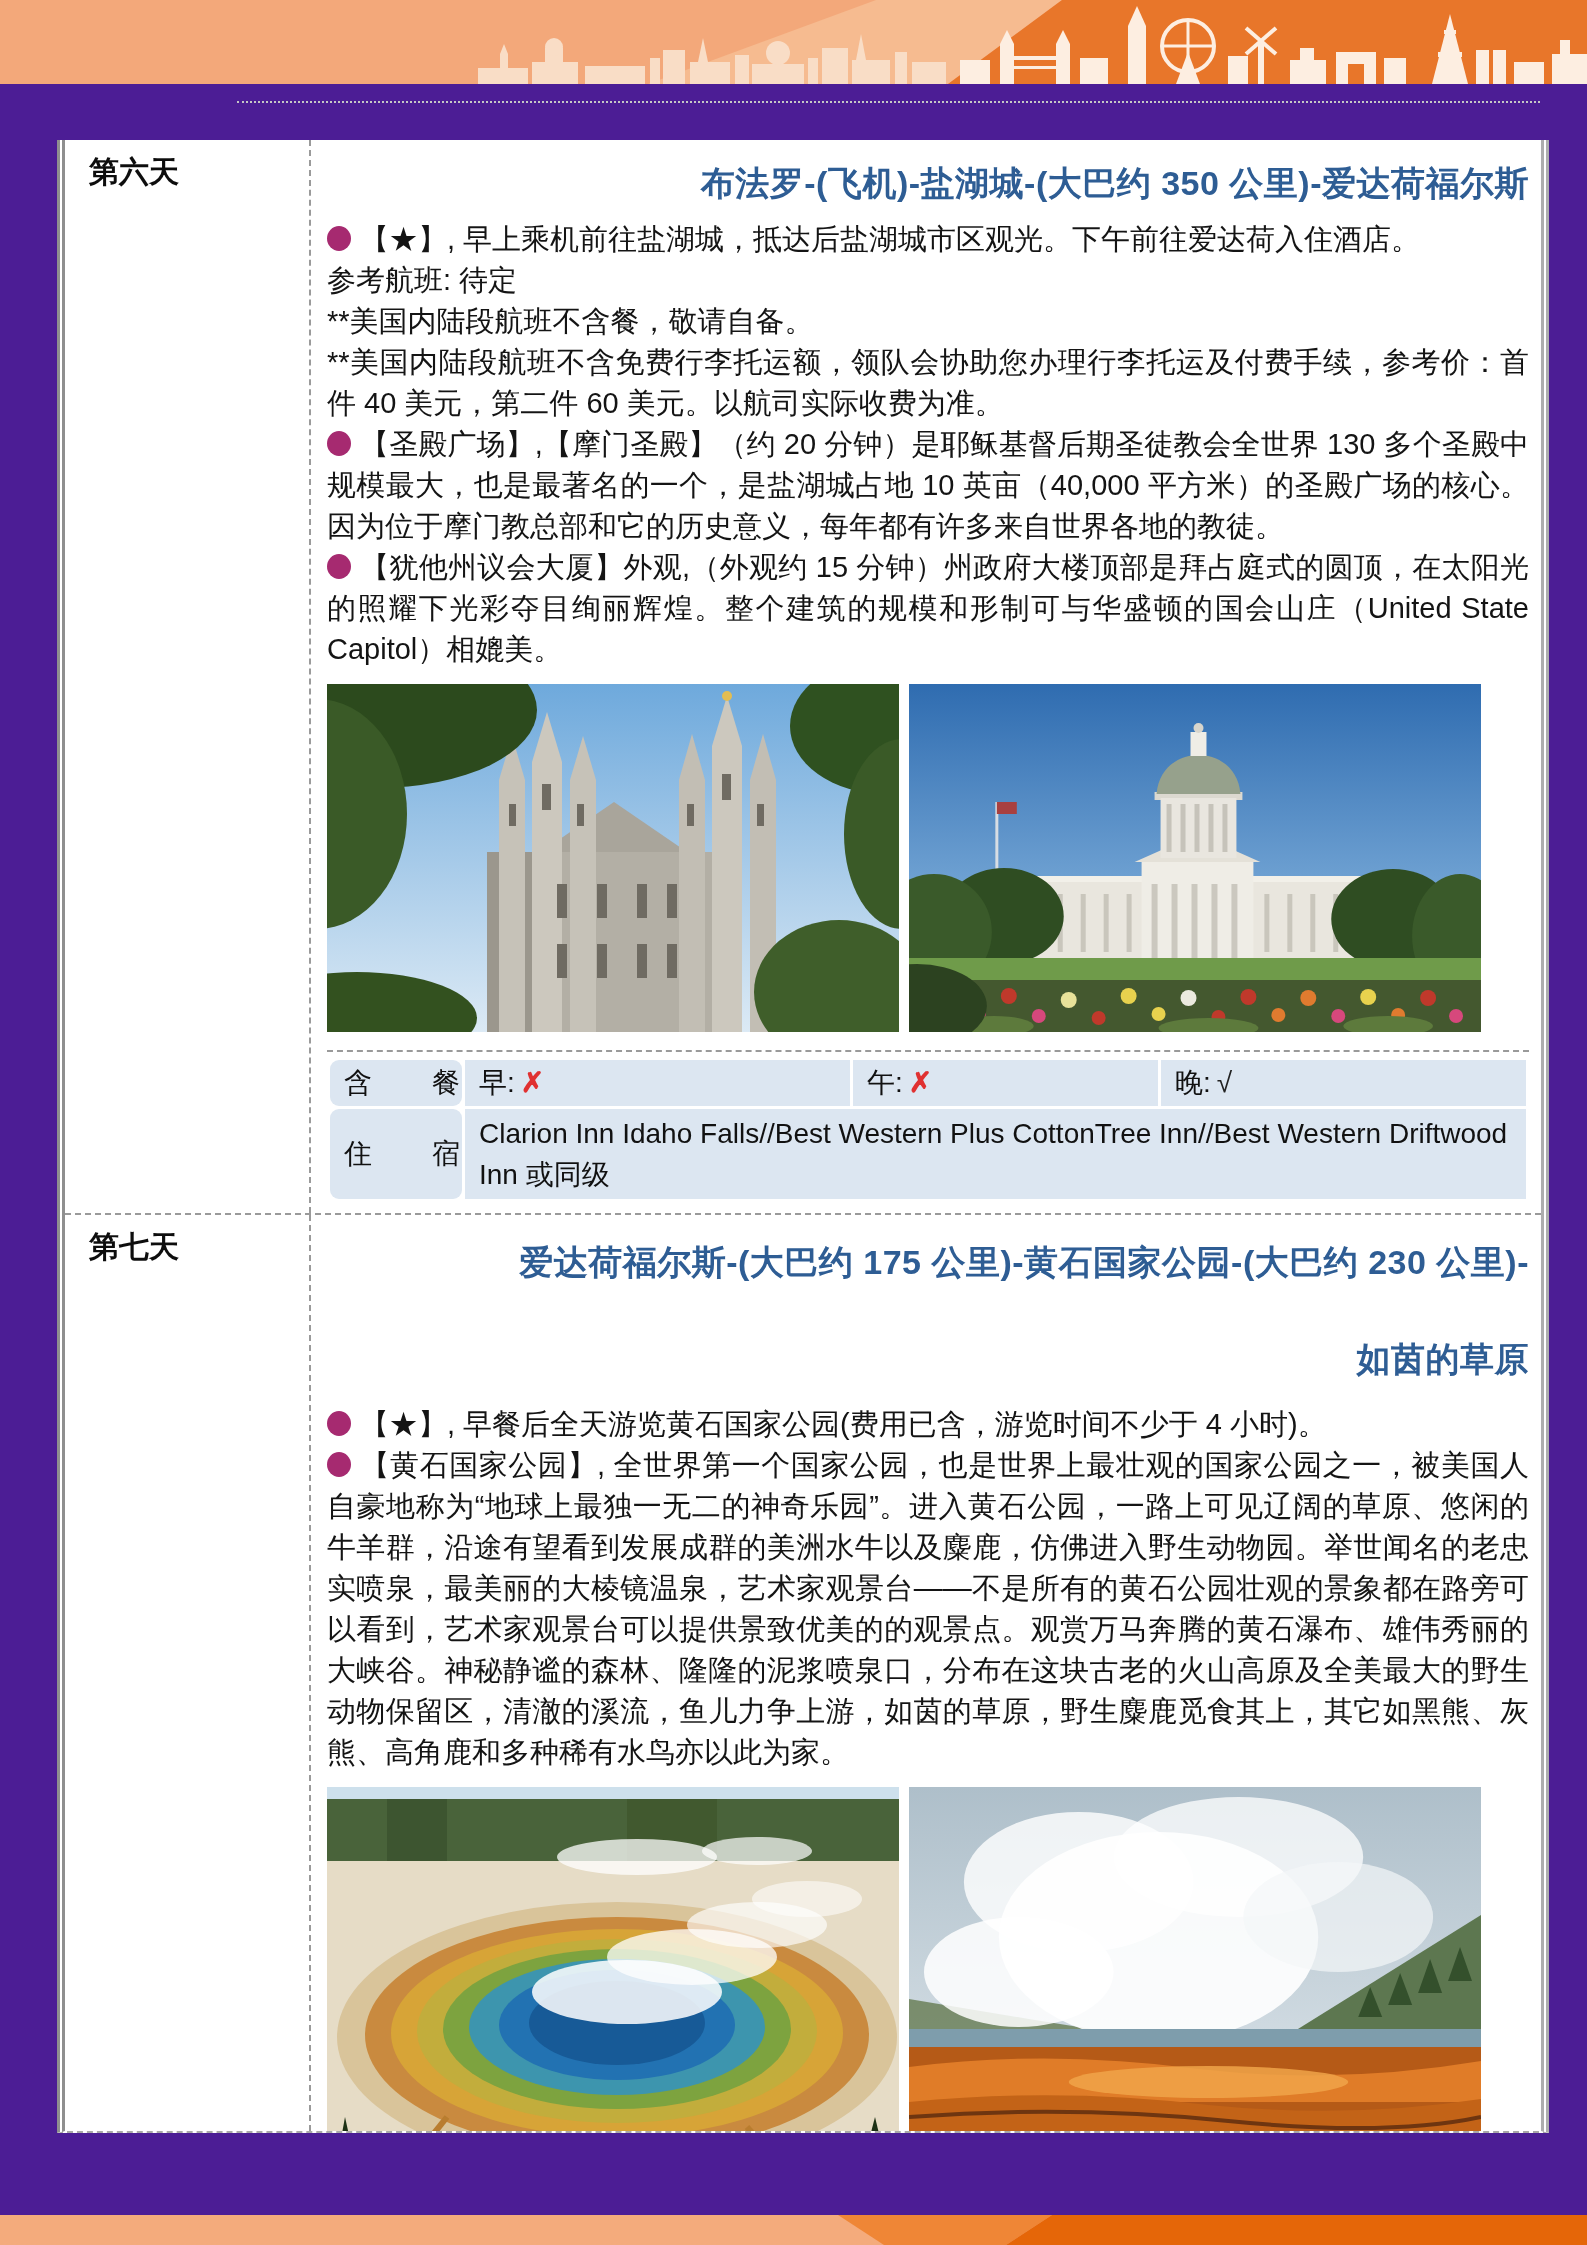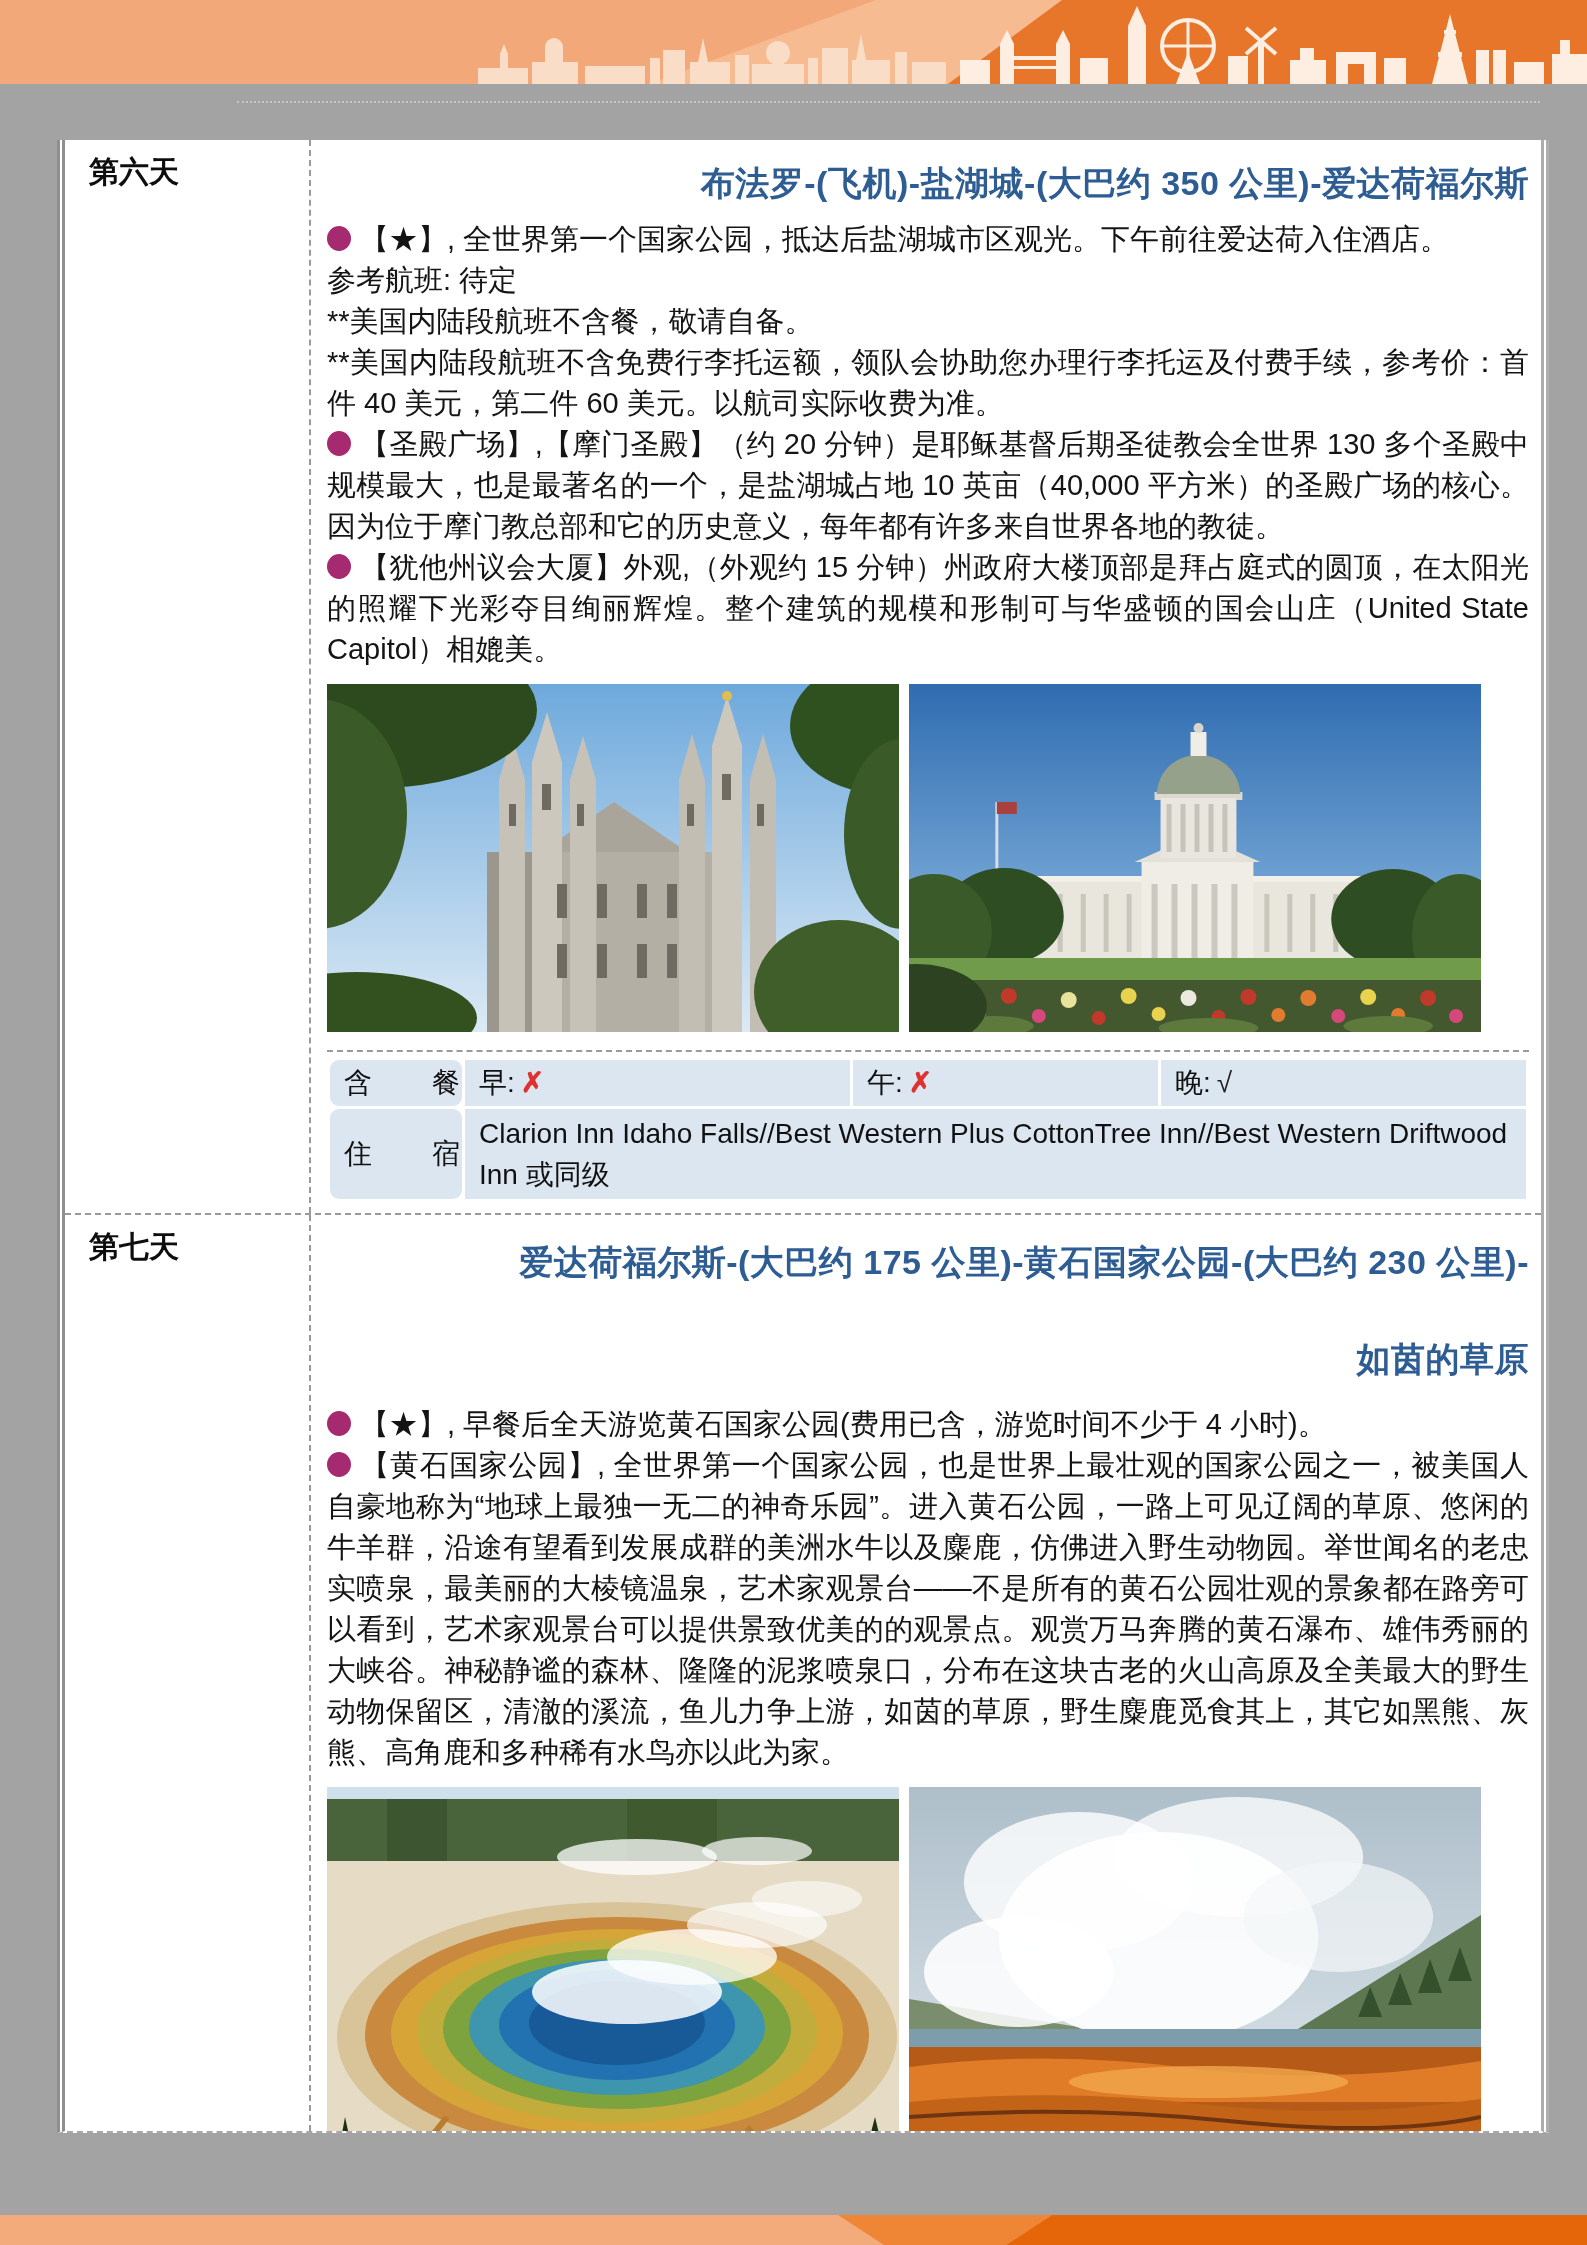--- a/index.html
+++ b/index.html
@@ -1,16 +1,16 @@
 <!DOCTYPE html>
 <html><head>
 <meta charset="utf-8">
 <style>
   html,body{margin:0;padding:0;background:#ffffff;}
-  .page{position:relative;width:1587px;height:2245px;background:#a3a3a3;overflow:hidden;
+  .page{position:relative;width:1587px;height:2245px;background:#4c1d95;overflow:hidden;
         font-family:"Liberation Sans",sans-serif;color:#161616;}
 
   
   .header-band{position:absolute;top:0;left:0;width:1587px;height:84px;}
   .header-band svg{display:block;width:1587px;height:84px;}
   .header-rule{position:absolute;top:101px;left:237px;width:1303px;border-top:2px dotted #c6c6c6;height:0;}
   .footer-band{position:absolute;top:2215px;left:0;width:1587px;height:30px;}
   .footer-band svg{display:block;width:1587px;height:30px;}
 
   
@@ -118,21 +118,21 @@
 
   <div class="itinerary-table">
 
     <section class="day-row day6">
       <div class="day-label-cell">
         <span class="day-label">第六天</span>
       </div>
       <div class="day-content-cell">
         <h2 class="day-title">布法罗-(飞机)-盐湖城-(大巴约 350 公里)-爱达荷福尔斯</h2>
 
-        <p class="para"><span class="bullet"></span><span>【★】, 全世界第一个国家公园，抵达后盐湖城市区观光。下午前往爱达荷入住酒店。</span></p>
+        <p class="para"><span class="bullet"></span><span>【★】, 早上乘机前往盐湖城，抵达后盐湖城市区观光。下午前往爱达荷入住酒店。</span></p>
         <p class="para"><span>参考航班: 待定</span></p>
         <p class="para"><span>**美国内陆段航班不含餐，敬请自备。</span></p>
         <p class="para"><span>**美国内陆段航班不含免费行李托运额，领队会协助您办理行李托运及付费手续，参考价：首件 40 美元，第二件 60 美元。以航司实际收费为准。</span></p>
         <p class="para"><span class="bullet"></span><span>【圣殿广场】,【摩门圣殿】（约 20 分钟）是耶稣基督后期圣徒教会全世界 130 多个圣殿中规模最大，也是最著名的一个，是盐湖城占地 10 英亩（40,000 平方米）的圣殿广场的核心。因为位于摩门教总部和它的历史意义，每年都有许多来自世界各地的教徒。</span></p>
         <p class="para"><span class="bullet"></span><span>【犹他州议会大厦】外观,（外观约 15 分钟）州政府大楼顶部是拜占庭式的圆顶，在太阳光的照耀下光彩夺目绚丽辉煌。整个建筑的规模和形制可与华盛顿的国会山庄（United State Capitol）相媲美。</span></p>
 
         <div class="photo-row">
 
           <svg class="photo" viewBox="0 0 572 348" preserveAspectRatio="none">
             <defs>

